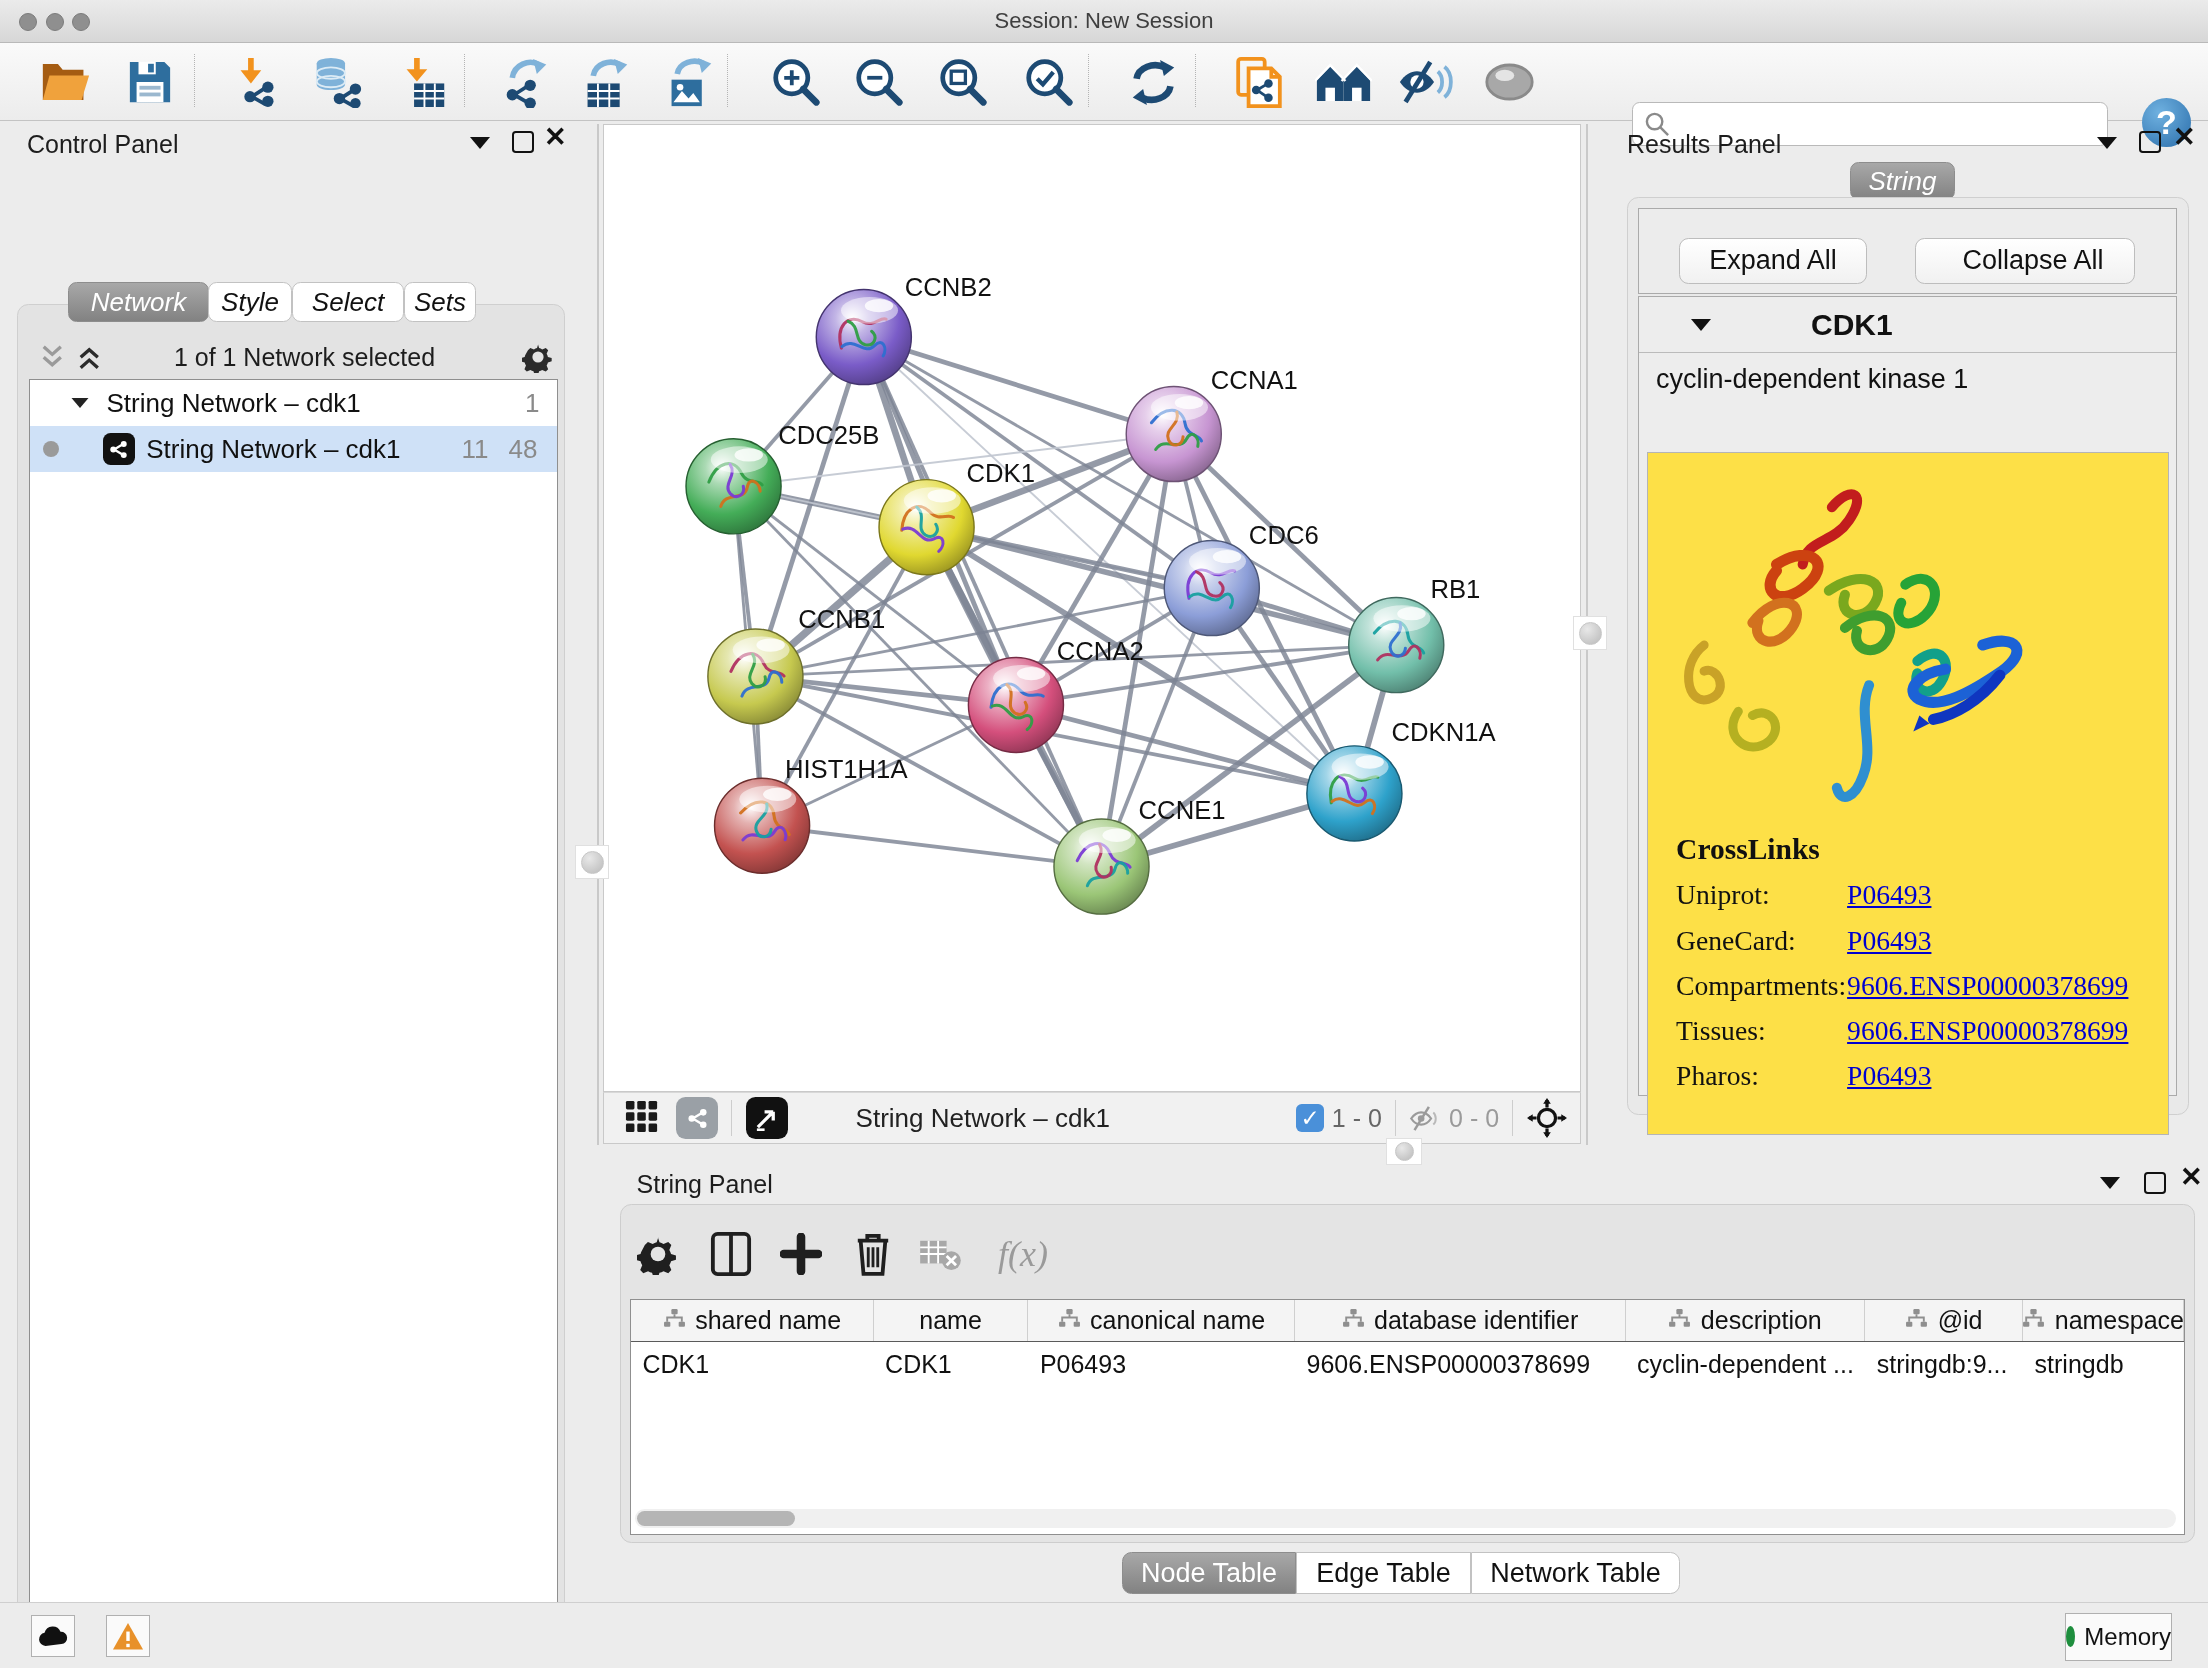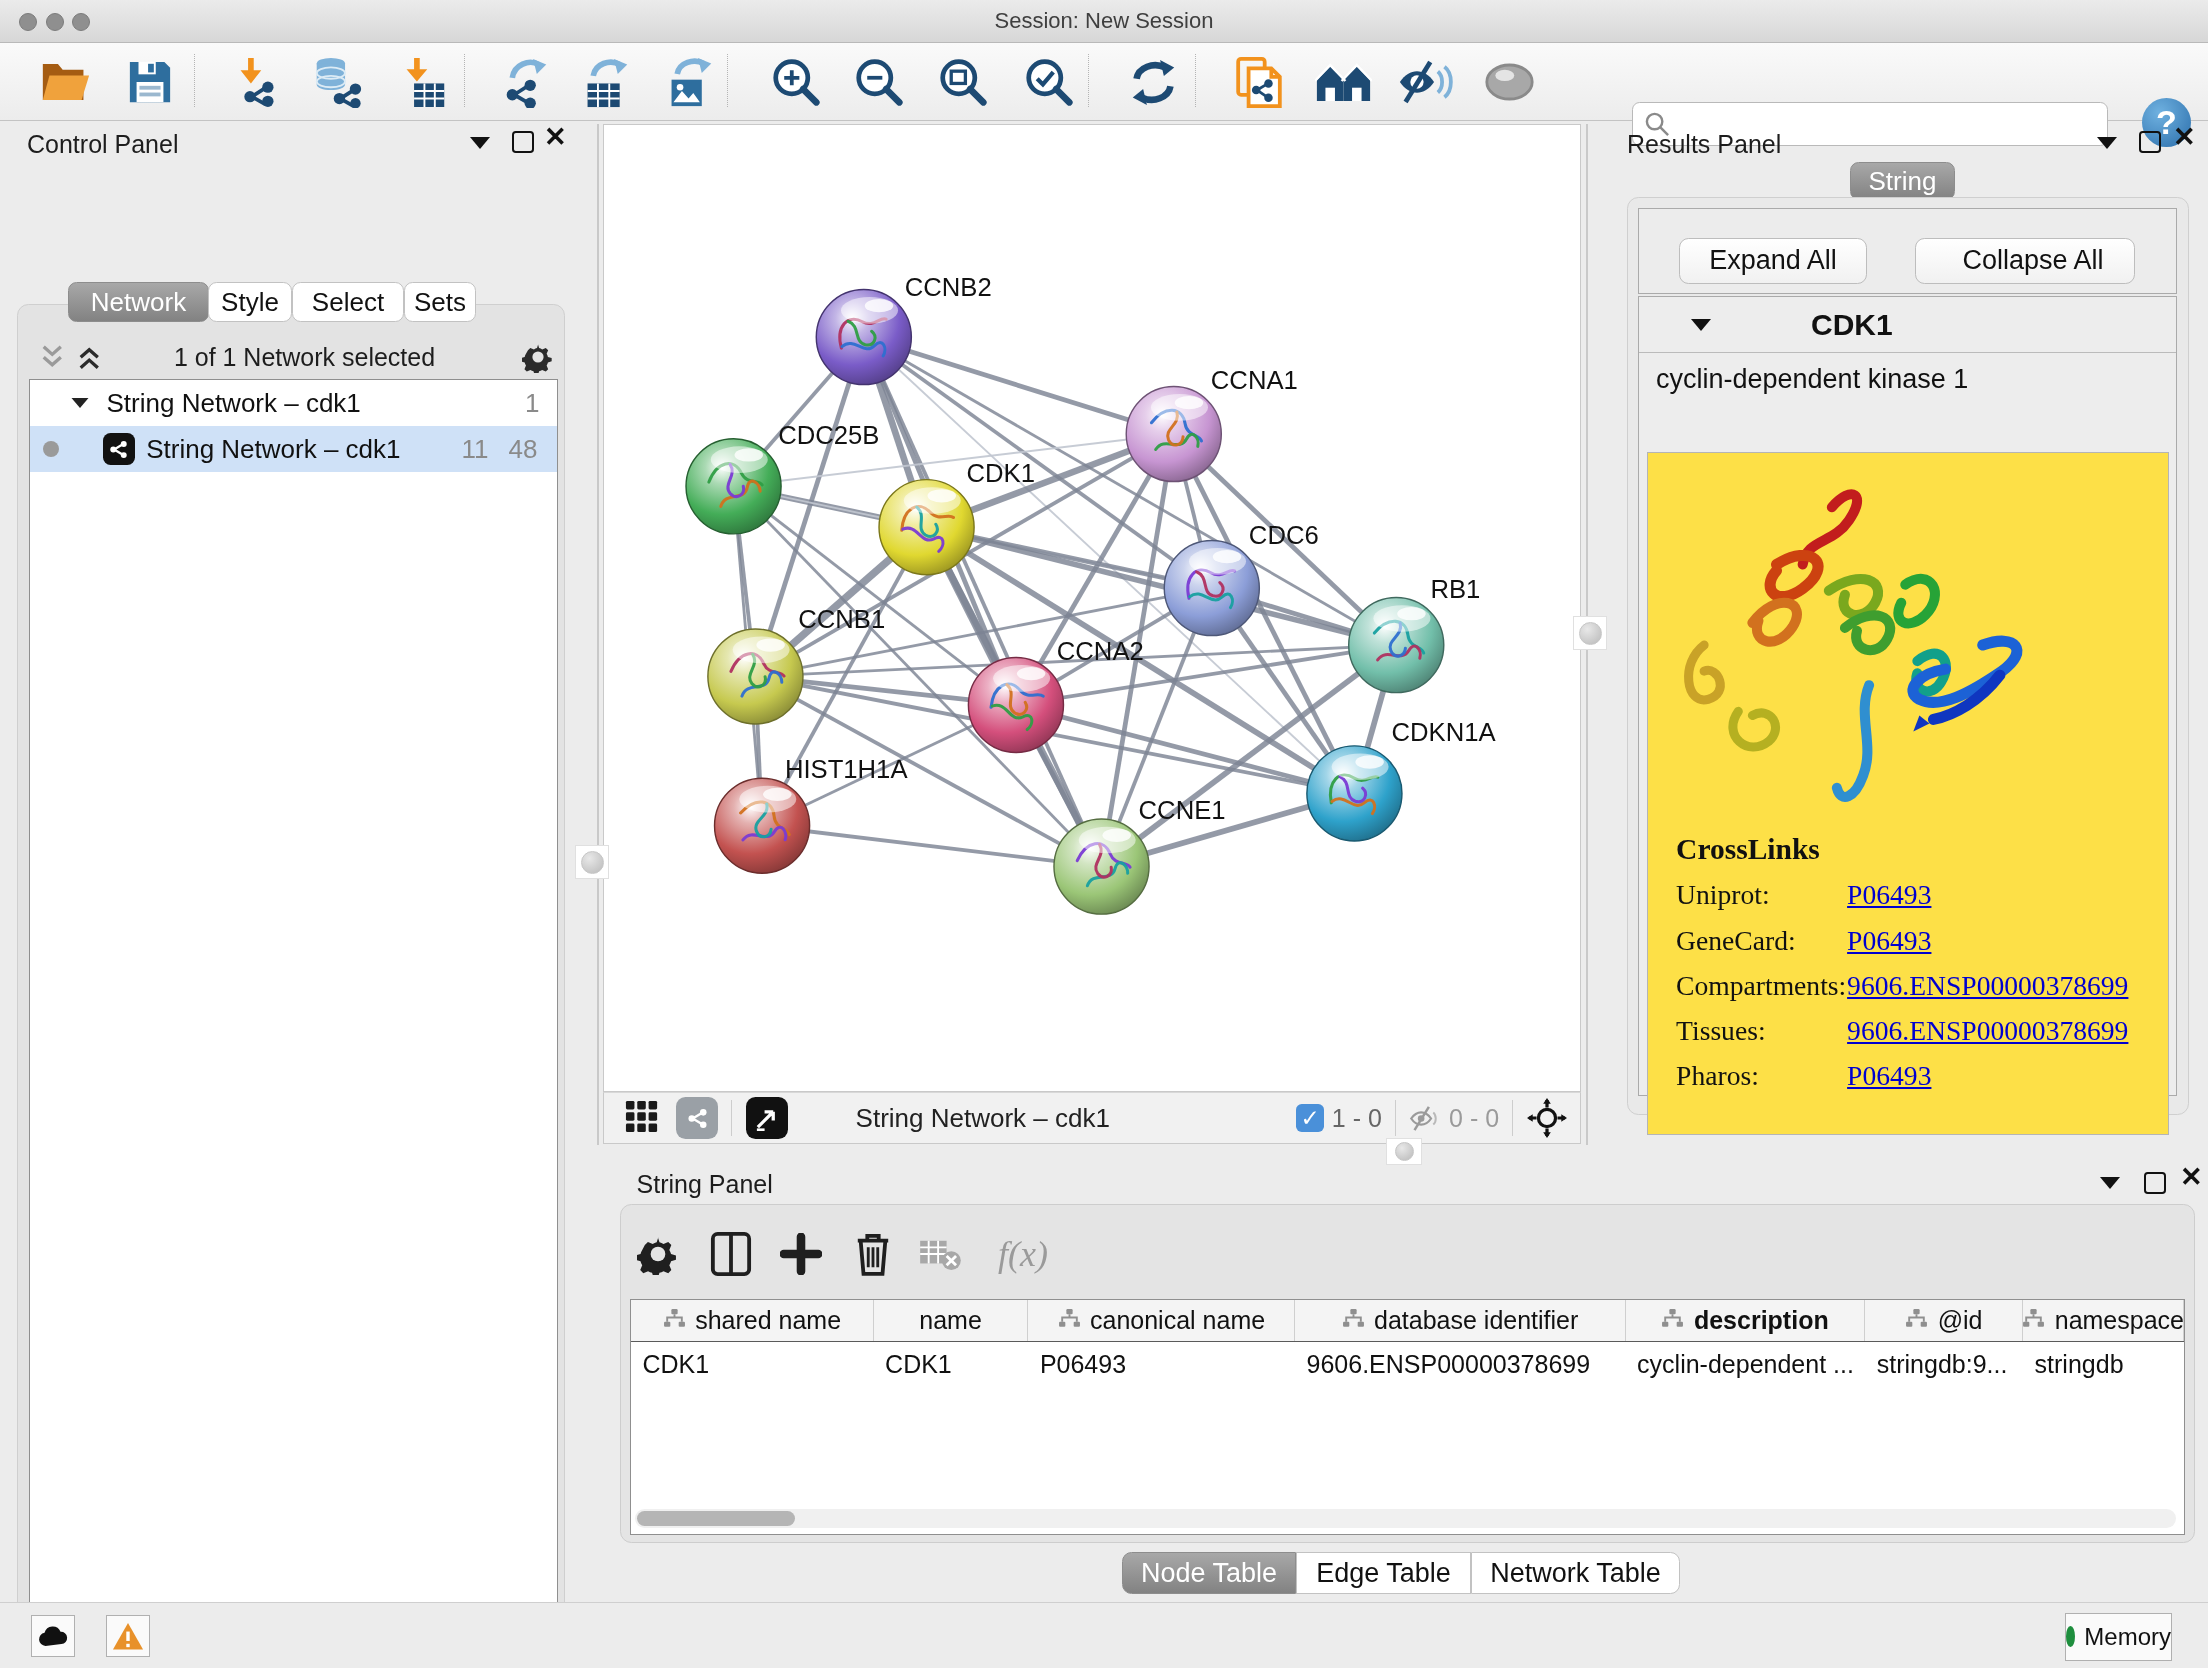--- a/index.html
+++ b/index.html
@@ -33,21 +33,21 @@
   
   .phead-title{font-size:25px;color:#1d1d1d;}
   .tri-down{width:0;height:0;border-left:10.5px solid transparent;border-right:10.5px solid transparent;
     border-top:12.4px solid #111;}
   .sqico{width:18px;height:18px;border:2.9px solid #111;border-radius:3.8px;}
   .xico{font-size:27px;font-weight:bold;color:#111;line-height:19px;}
 
   
   .tab{position:absolute;height:40px;background:#fff;border:1px solid #c2c2c2;
     display:flex;align-items:center;justify-content:center;font-size:26px;color:#111;
-    border-radius:8.6px;box-sizing:border-box;}
+    border-radius:8.6px;box-sizing:border-box;font-style:italic;}
   .tab.active{background:linear-gradient(#a8a8a8,#828282);color:#fff;border-color:#8d8d8d;}
   #cp-box{left:17px;top:184px;width:546px;height:1394px;background:#e3e3e3;
     border:1px solid #cfcfcf;border-radius:11.4px;}
   #cp-status{left:28.5px;top:221px;width:525px;height:32px;}
   #cp-tree{left:28.5px;top:259px;width:529px;height:1315px;background:#fff;border:1.9px solid #8f8f8f;box-sizing:border-box;}
   .treerow{position:relative;width:100%;height:46px;display:flex;align-items:center;font-size:26px;color:#111;}
   .treerow.sel{background:#cfe1f7;}
   .share-badge{width:32px;height:32px;border-radius:7.6px;background:#111;display:flex;
     align-items:center;justify-content:center;}
   .gray-dot{width:16px;height:16px;border-radius:50%;background:#9a9a9a;}
@@ -810,21 +810,21 @@
         </div>
         <div class="th" style="width: 331px;">
           <span><svg width="23" height="21" viewBox="0 0 22 20">
               <rect x="8" y="1" width="6" height="5" rx="1" fill="#8f8f8f"></rect>
               <rect x="1" y="13" width="6" height="5" rx="1" fill="#8f8f8f"></rect>
               <rect x="15" y="13" width="6" height="5" rx="1" fill="#8f8f8f"></rect>
               <path d="M11 6v3M4 13v-4h14v4" stroke="#8f8f8f" stroke-width="1.8" fill="none"></path>
             </svg></span>
           <span>database identifier</span>
         </div>
-        <div class="th" style="width: 240px; font-weight: bold;">
+        <div class="th" style="width: 240px;">
           <span><svg width="23" height="21" viewBox="0 0 22 20">
               <rect x="8" y="1" width="6" height="5" rx="1" fill="#8f8f8f"></rect>
               <rect x="1" y="13" width="6" height="5" rx="1" fill="#8f8f8f"></rect>
               <rect x="15" y="13" width="6" height="5" rx="1" fill="#8f8f8f"></rect>
               <path d="M11 6v3M4 13v-4h14v4" stroke="#8f8f8f" stroke-width="1.8" fill="none"></path>
             </svg></span>
           <span>description</span>
         </div>
         <div class="th" style="width: 158px;">
           <span><svg width="23" height="21" viewBox="0 0 22 20">

